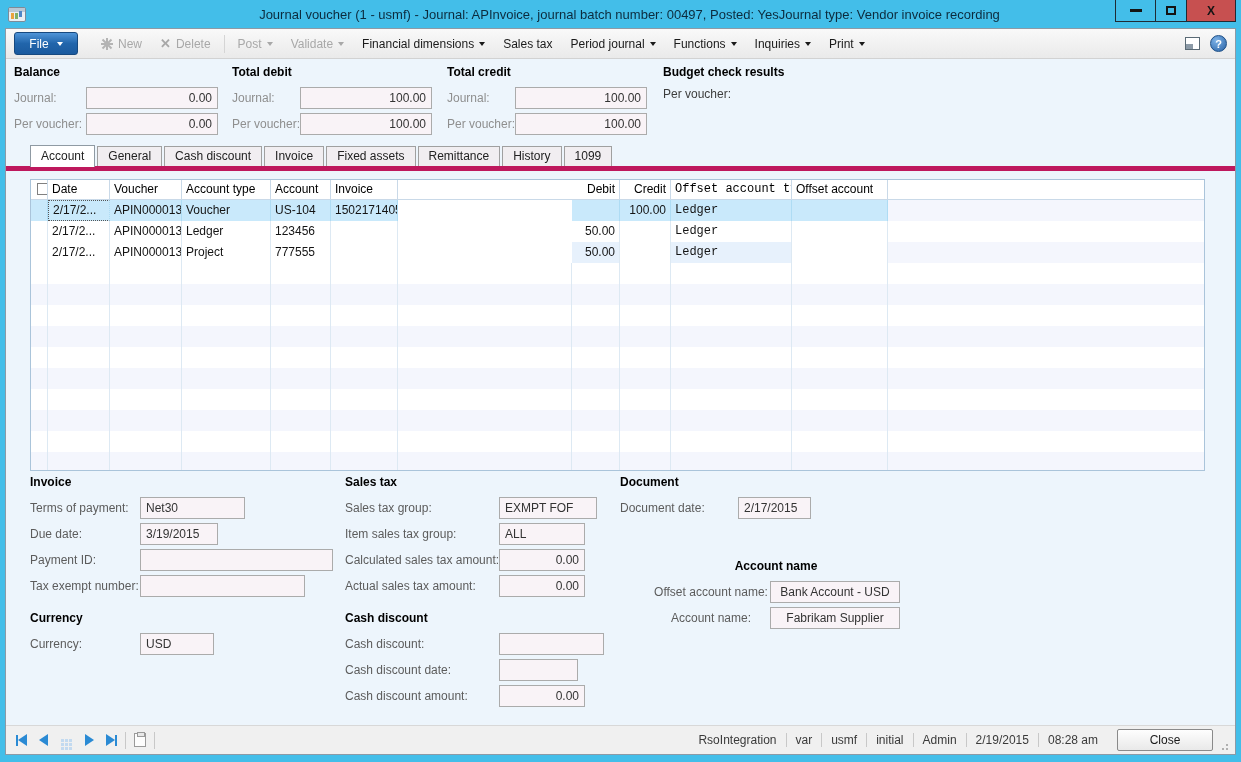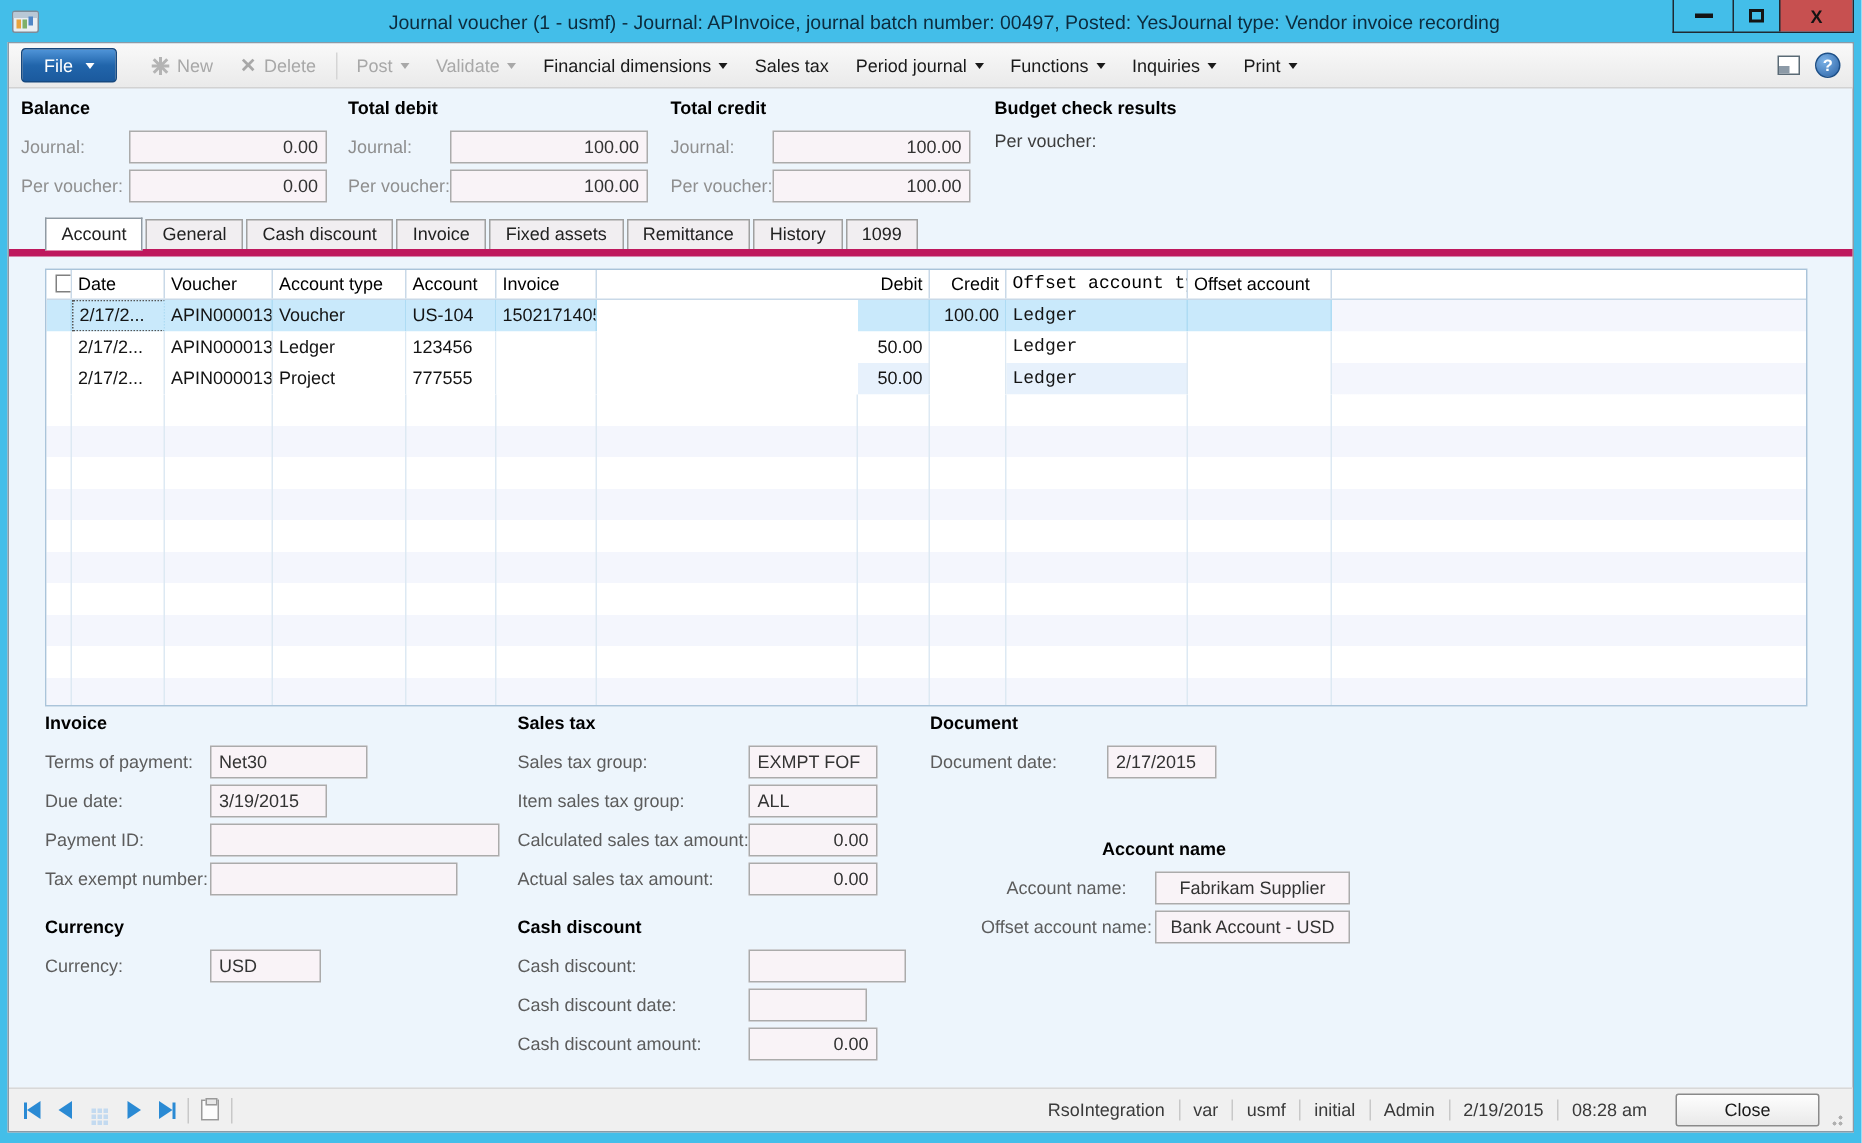--- a/index.html
+++ b/index.html
@@ -357,21 +357,21 @@
           <div class="frow">
             <span class="flabel">Currency:</span>
             <span class="field" style="width:74px">USD</span>
           </div>
         </div>
 
         <div class="fgroup col2 fg-salestax">
           <div class="fg-title">Sales tax</div>
           <div class="frow">
             <span class="flabel">Sales tax group:</span>
-            <span class="field" style="width:86px">EXMPT FOF</span>
+            <span class="field" style="width:98px">EXMPT FOF</span>
           </div>
           <div class="frow">
             <span class="flabel">Item sales tax group:</span>
             <span class="field" style="width:86px">ALL</span>
           </div>
           <div class="frow">
             <span class="flabel">Calculated sales tax amount:</span>
             <span class="field num" style="width:86px">0.00</span>
           </div>
           <div class="frow">
@@ -400,26 +400,26 @@
           <div class="fg-title">Document</div>
           <div class="frow">
             <span class="flabel">Document date:</span>
             <span class="field" style="width:73px">2/17/2015</span>
           </div>
         </div>
 
         <div class="fgroup col3 fg-acctname">
           <div class="fg-title">Account name</div>
           <div class="frow">
+            <span class="flabel">Offset account name:</span>
+            <span class="field" style="width:130px">Bank Account - USD</span>
+          </div>
+          <div class="frow">
             <span class="flabel">Account name:</span>
             <span class="field" style="width:130px">Fabrikam Supplier</span>
-          </div>
-          <div class="frow">
-            <span class="flabel">Offset account name:</span>
-            <span class="field" style="width:130px">Bank Account - USD</span>
           </div>
         </div>
 
       </div>
     </div>
 
     <div class="statusbar">
       <div class="nav">
         <div class="navbtn">
             <div class="bar"></div>

